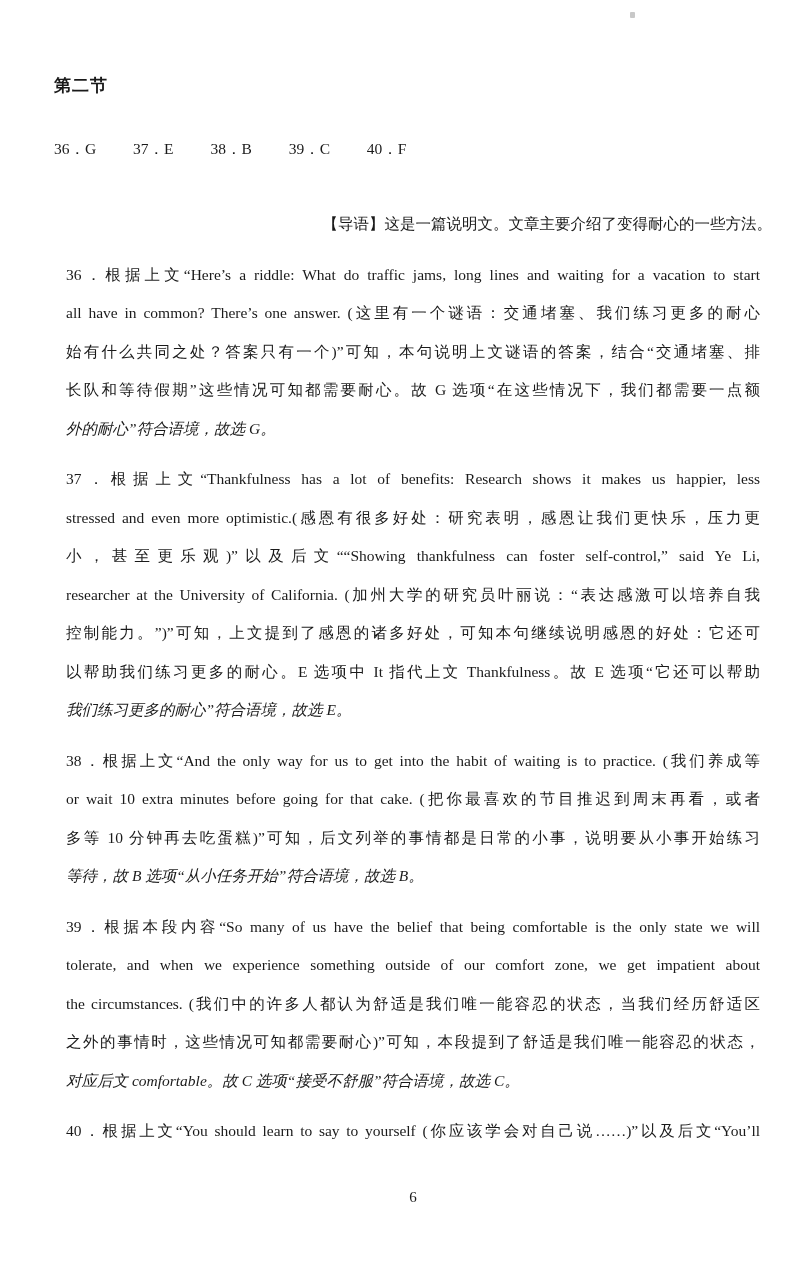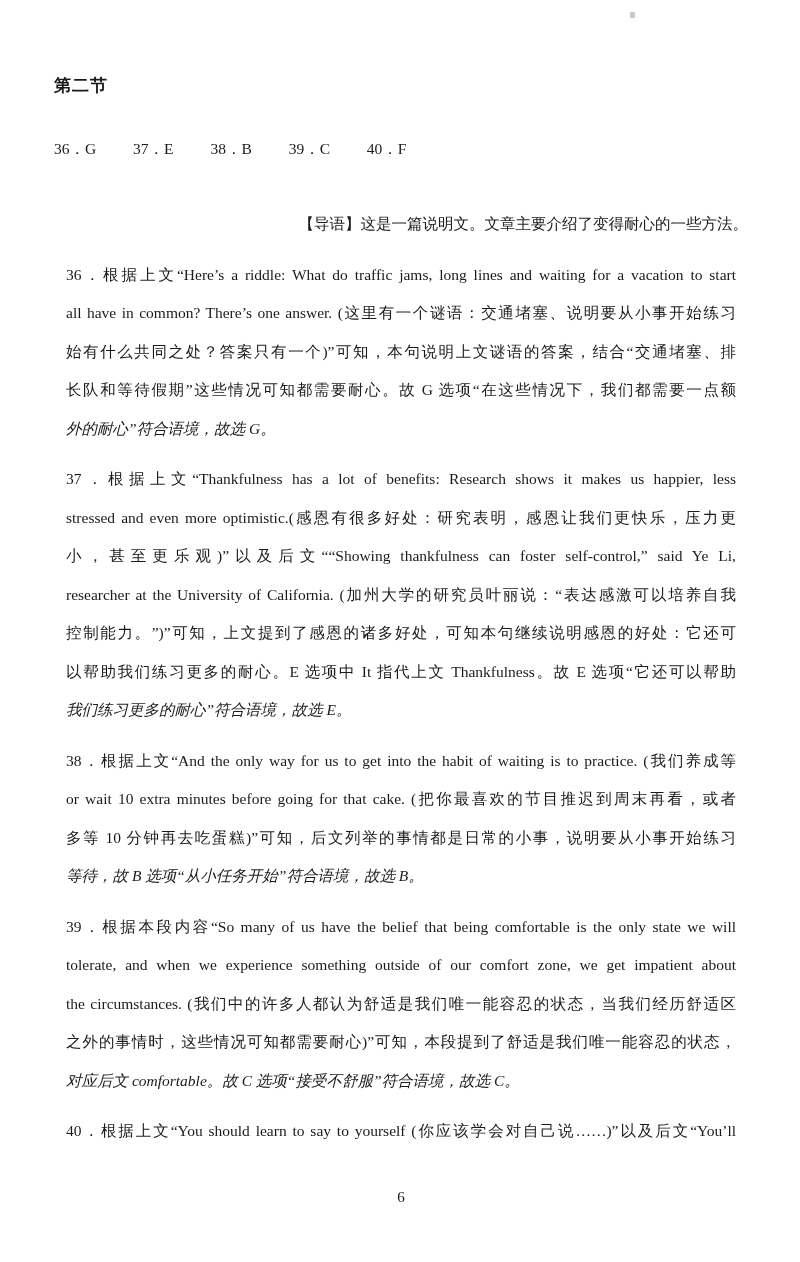--- a/index.html
+++ b/index.html
@@ -6,21 +6,21 @@
     margin: 0;
     padding: 0;
     background: #ffffff;
   }
   .page {
     position: relative;
     width: 800px;
     height: 1262px;
     box-sizing: border-box;
     background: #ffffff;
-    padding: 67px 52px 0 54px;
+    padding: 67px 28px 0 54px;
     font-family: "Liberation Serif", "DejaVu Serif", serif;
     color: #1a1a1a;
     font-size: 15.5px;
     line-height: 38.5px;
     overflow: hidden;
   }
   .artifact-dot {
     position: absolute;
     left: 630px;
     top: 12px;
@@ -89,21 +89,21 @@
     <span class="ans">39．C</span>
     <span class="ans">40．F</span>
   </div>
 
   <p class="intro">【导语】这是一篇说明文。文章主要介绍了变得耐心的一些方法。</p>
 
   <div class="exps">
 
     <div class="para">
       <div class="line">36．根据上文“Here’s a riddle: What do traffic jams, long lines and waiting for a vacation to start</div>
-      <div class="line">all have in common? There’s one answer. (这里有一个谜语：交通堵塞、说明要从小事开始练习</div>
+      <div class="line">all have in common? There’s one answer. (这里有一个谜语：交通堵塞、我们练习更多的耐心</div>
       <div class="line">始有什么共同之处？答案只有一个)”可知，本句说明上文谜语的答案，结合“交通堵塞、排</div>
       <div class="line">长队和等待假期”这些情况可知都需要耐心。故 G 选项“在这些情况下，我们都需要一点额</div>
       <div class="line end">外的耐心”符合语境，故选 G。</div>
     </div>
 
     <div class="para">
       <div class="line">37．根据上文“Thankfulness has a lot of benefits: Research shows it makes us happier, less</div>
       <div class="line">stressed and even more optimistic.(感恩有很多好处：研究表明，感恩让我们更快乐，压力更</div>
       <div class="line">小，甚至更乐观)”以及后文““Showing thankfulness can foster self-control,” said Ye Li,</div>
       <div class="line">researcher at the University of California. (加州大学的研究员叶丽说：“表达感激可以培养自我</div>

